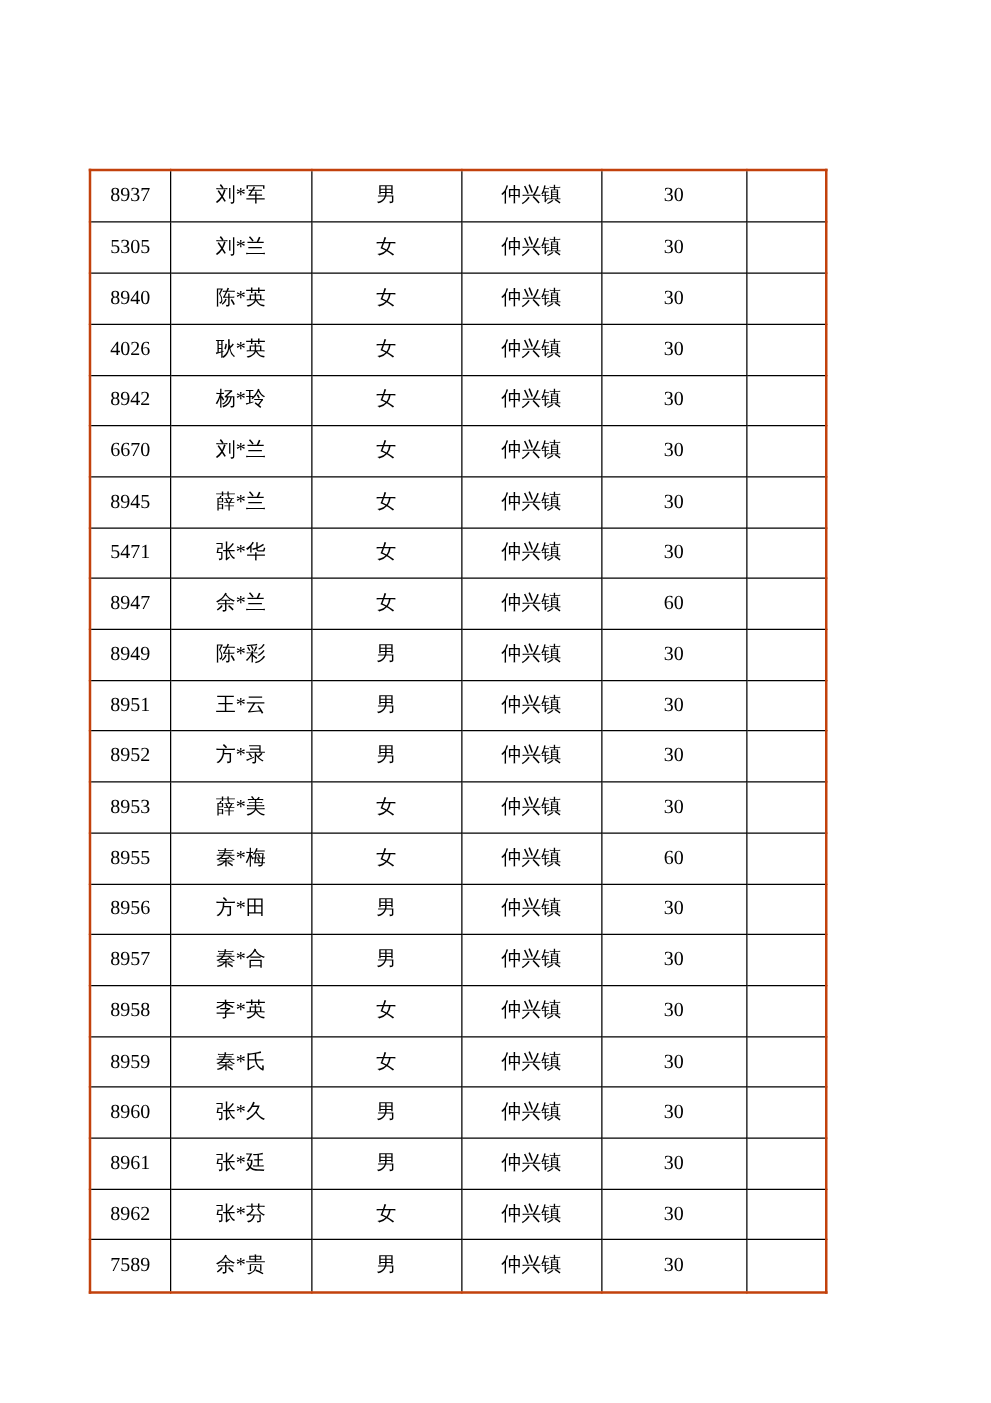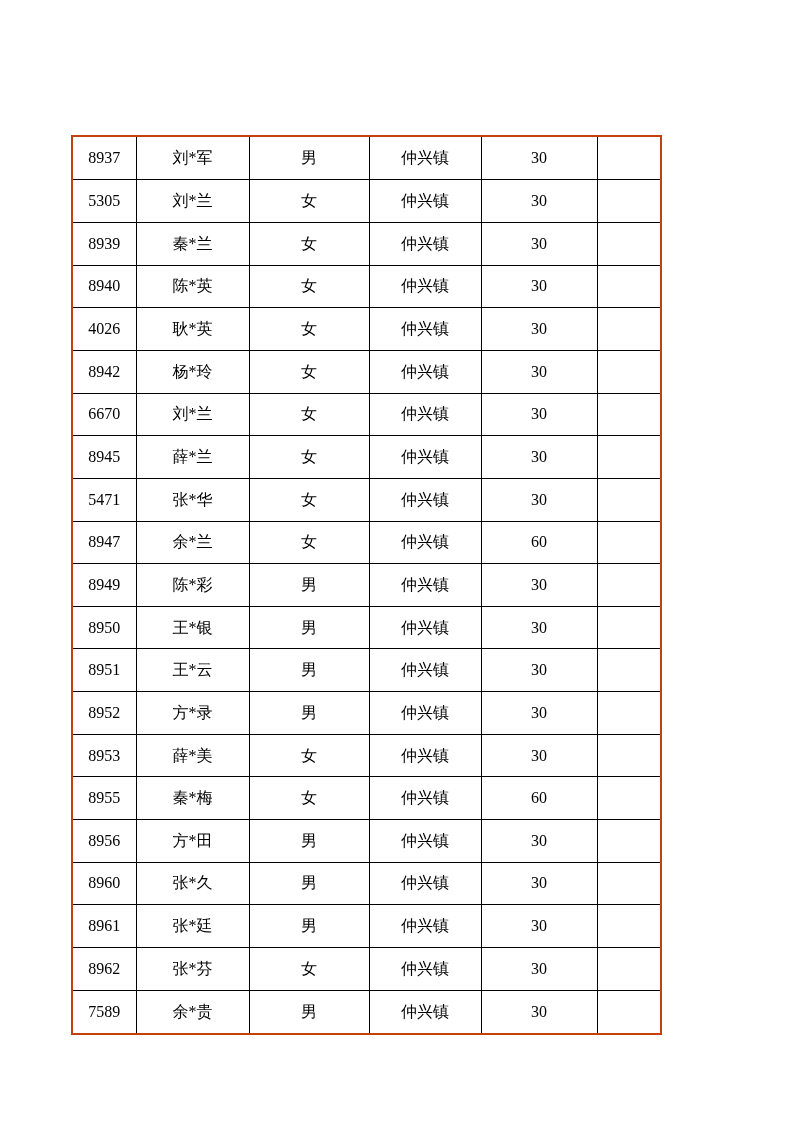--- a/index.html
+++ b/index.html
@@ -69,28 +69,20 @@
         </tr>
         <tr>
           <td>5305</td>
           <td>刘*兰</td>
           <td>女</td>
           <td>仲兴镇</td>
           <td>30</td>
           <td></td>
         </tr>
         <tr>
-          <td>8939</td>
-          <td>秦*兰</td>
-          <td>女</td>
-          <td>仲兴镇</td>
-          <td>30</td>
-          <td></td>
-        </tr>
-        <tr>
           <td>8940</td>
           <td>陈*英</td>
           <td>女</td>
           <td>仲兴镇</td>
           <td>30</td>
           <td></td>
         </tr>
         <tr>
           <td>4026</td>
           <td>耿*英</td>
@@ -141,28 +133,20 @@
         </tr>
         <tr>
           <td>8949</td>
           <td>陈*彩</td>
           <td>男</td>
           <td>仲兴镇</td>
           <td>30</td>
           <td></td>
         </tr>
         <tr>
-          <td>8950</td>
-          <td>王*银</td>
-          <td>男</td>
-          <td>仲兴镇</td>
-          <td>30</td>
-          <td></td>
-        </tr>
-        <tr>
           <td>8951</td>
           <td>王*云</td>
           <td>男</td>
           <td>仲兴镇</td>
           <td>30</td>
           <td></td>
         </tr>
         <tr>
           <td>8952</td>
           <td>方*录</td>
@@ -184,20 +168,44 @@
           <td>秦*梅</td>
           <td>女</td>
           <td>仲兴镇</td>
           <td>60</td>
           <td></td>
         </tr>
         <tr>
           <td>8956</td>
           <td>方*田</td>
           <td>男</td>
+          <td>仲兴镇</td>
+          <td>30</td>
+          <td></td>
+        </tr>
+        <tr>
+          <td>8957</td>
+          <td>秦*合</td>
+          <td>男</td>
+          <td>仲兴镇</td>
+          <td>30</td>
+          <td></td>
+        </tr>
+        <tr>
+          <td>8958</td>
+          <td>李*英</td>
+          <td>女</td>
+          <td>仲兴镇</td>
+          <td>30</td>
+          <td></td>
+        </tr>
+        <tr>
+          <td>8959</td>
+          <td>秦*氏</td>
+          <td>女</td>
           <td>仲兴镇</td>
           <td>30</td>
           <td></td>
         </tr>
         <tr>
           <td>8960</td>
           <td>张*久</td>
           <td>男</td>
           <td>仲兴镇</td>
           <td>30</td>

